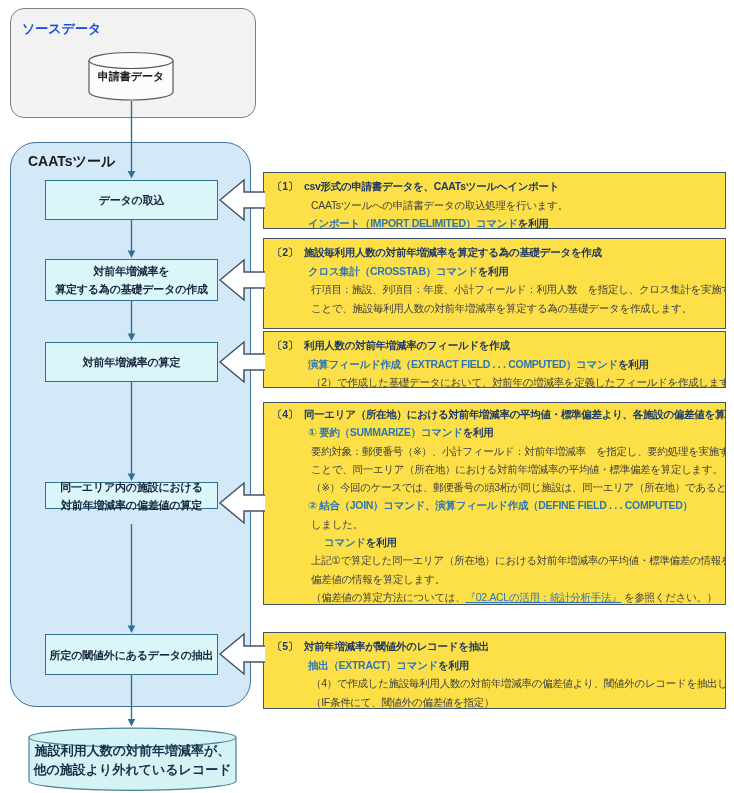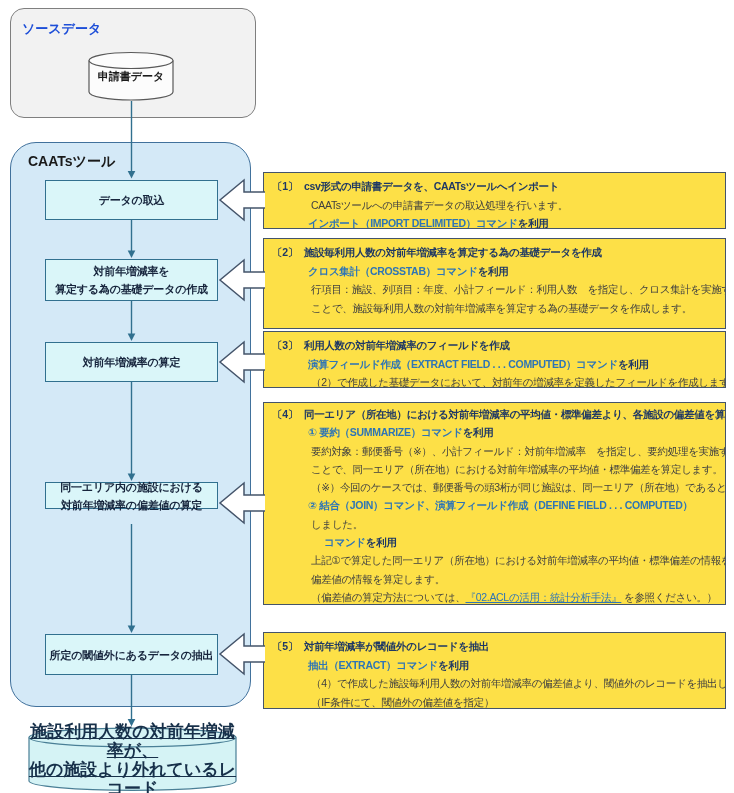--- a/index.html
+++ b/index.html
@@ -46,22 +46,22 @@
   .seg-cmd{font-weight:bold;color:#2e75b6;}
   .seg-dark{font-weight:bold;color:#1f3864;}
   .seg-body{font-weight:normal;color:#404040;}
   .seg-link{font-weight:normal;color:#2e75b6;text-decoration:underline;cursor:pointer;}
 
   
   .cyl-svg{position:absolute;}
   .cyl-label{position:absolute;display:flex;align-items:center;justify-content:center;
     text-align:center;font-weight:bold;white-space:pre-line;}
   .cyl-label-top{left:88px;top:52px;width:86px;height:48px;font-size:11px;color:#1a1a1a;}
-  .cyl-label-bottom{left:28px;top:731px;width:209px;height:58px;font-size:17px;
-    color:#17304a;line-height:19px;text-decoration:underline;}
+  .cyl-label-bottom{left:28px;top:731px;width:209px;height:58px;font-size:13px;
+    color:#17304a;line-height:19px;}
 
   
   .arrows{position:absolute;left:0;top:0;pointer-events:none;}
   .flow-line{stroke:#31708f;stroke-width:1.4;}
   .flow-head{fill:#31708f;stroke:none;}
   .block-arrow{fill:#ffffff;stroke:#44546a;stroke-width:1.5;stroke-linejoin:miter;}
 </style>
 </head>
 <body>
 

